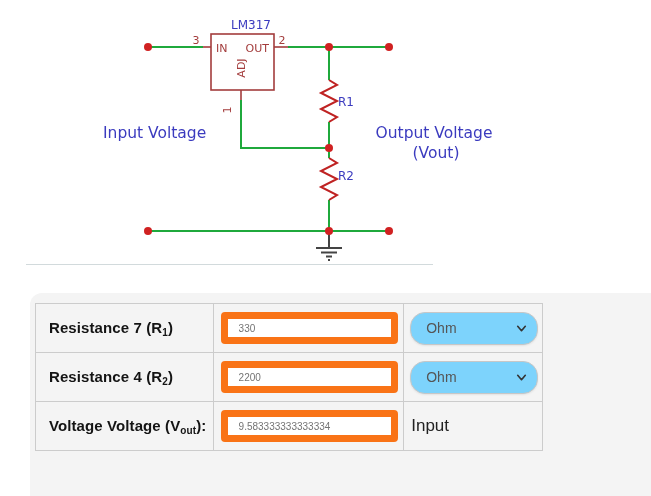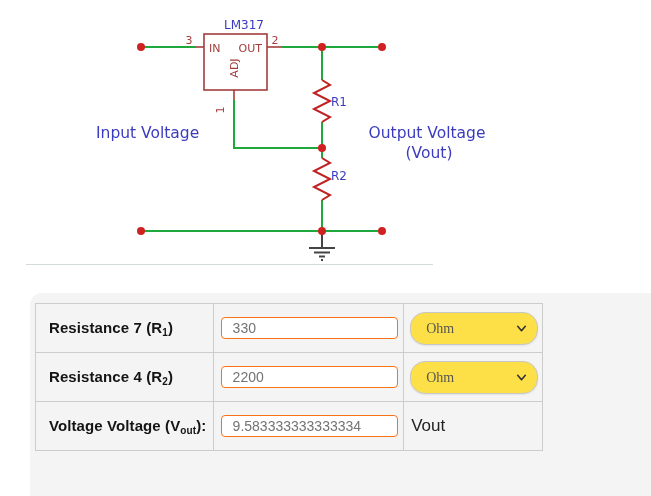--- a/index.html
+++ b/index.html
@@ -5,21 +5,21 @@
   * { margin: 0; padding: 0; box-sizing: border-box; }
   html, body {
     width: 651px; height: 496px;
     background: #ffffff;
     font-family: "Liberation Sans", sans-serif;
     overflow: hidden;
     position: relative;
   }
   
   .circuit-area {
-    position: absolute; left: 0; top: 0;
+    position: absolute; left: 7px; top: 0;
     width: 460px; height: 264px; padding-left: 48px;
   }
   .circuit-area svg { display: block; }
   .svg-blue-label { fill: #3b3bbf; font-family: "DejaVu Sans", sans-serif; }
   .svg-maroon-label { fill: #a33c3c; font-family: "DejaVu Sans", sans-serif; }
   .divider {
     position: absolute; left: 26px; top: 264px;
     width: 407px; height: 1px; background: #d2dadc;
   }
   
@@ -47,43 +47,43 @@
     letter-spacing: 0.1px;
     white-space: nowrap;
   }
   .row-label .sub {
     font-size: 10px; font-weight: bold;
     vertical-align: -3px;
   }
   .value-input {
     display: block;
     margin-left: 7px;
-    width: 177px; height: 22px;
+    width: 177px; height: 32px;
     background: #ffffff;
-    border: 1px solid #f97316;
+    border: 7px solid #f97316;
     border-radius: 4px;
     padding: 0 0 0 11px;
     font-family: "Liberation Sans", sans-serif;
-    font-size: 14px; color: #737373;
+    font-size: 10px; color: #737373;
     outline: none;
   }
   .select-wrap {
     position: relative;
     margin-left: 6px;
     width: 128px; height: 33px;
   }
   .unit-select {
     -webkit-appearance: none; appearance: none;
     width: 128px; height: 33px;
-    background: #fde047;
+    background: #7dd3fc;
     border: 1px solid #c7c7c7;
     border-radius: 15px;
     box-shadow: 0 1px 2px rgba(0,0,0,0.07);
     padding: 0 0 0 15px;
-    font-family: Liberation Serif, serif;
+    font-family: Liberation Sans, sans-serif;
     font-size: 14px; color: #555555;
     outline: none;
   }
   .chevron-down {
     position: absolute; right: 10px; top: 10px;
     width: 13px; height: 13px;
     pointer-events: none;
   }
   .unit-text {
     font-size: 17px; color: #222222;
@@ -196,18 +196,18 @@
       </td>
     </tr>
     <tr>
       <td class="col-label">
         <span class="row-label"><span>Voltage Voltage (V</span><span class="sub">out</span><span>):</span></span>
       </td>
       <td class="col-value">
         <input class="value-input" type="text" value="9.583333333333334" style="">
       </td>
       <td class="col-unit">
-        <span class="unit-text">Vout</span>
+        <span class="unit-text">Input</span>
       </td>
     </tr>
   </tbody>
     </table>
 </div>
 
 </body></html>

